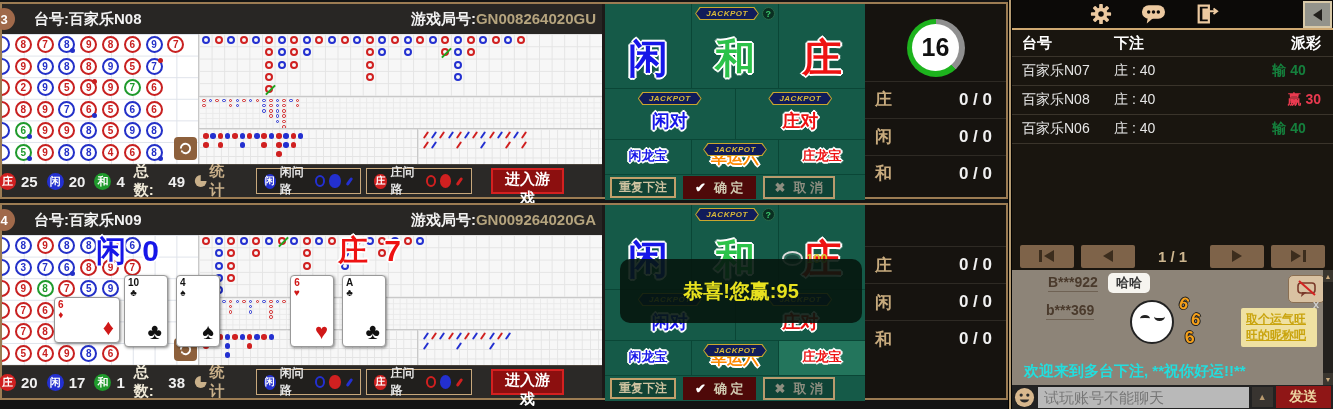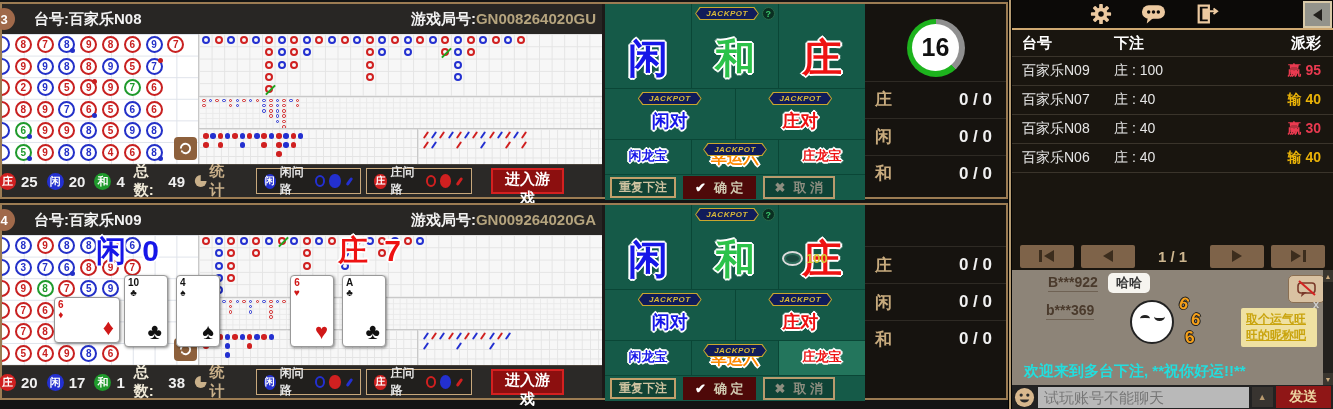--- a/index.html
+++ b/index.html
@@ -131,21 +131,21 @@
   aside{width:321px;background:#19150f;display:flex;flex-direction:column;position:relative;}
   .toolbar{height:30px;background:#0c0a08;border-bottom:2px solid #cfa972;display:flex;align-items:center;gap:29px;padding-left:78px;position:relative;}
   .tbtn{background:none;border:none;cursor:pointer;display:flex;align-items:center;}
   .collapse{position:absolute;right:1px;top:1px;width:29px;height:27px;background:#93938b;border:2px solid #d8c9a8;
             display:flex;align-items:center;justify-content:center;cursor:pointer;}
   .collapse .tri{width:0;height:0;border-top:6px solid transparent;border-bottom:6px solid transparent;border-right:9px solid #22201c;}
   .bt-head{display:flex;height:26px;align-items:center;color:#fff;font-size:15px;font-weight:bold;padding:0 12px 0 10px;}
   .bt-head .h1{width:92px;} .bt-head .h2{flex:1;} .bt-head .h3{width:64px;text-align:right;}
   .srow{display:flex;height:29px;align-items:center;color:#e5e5e5;font-size:14px;padding:0 12px 0 10px;border-top:1px solid #3a342b;}
   .srow .c1{width:92px;} .srow .c2{flex:1;} .srow .c3{width:64px;text-align:right;font-weight:bold;}
-  .srow .c3.win{color:#ea3a50;} .srow .c3.loss{color:#eab308;}
+  .srow .c3.win{color:#ea3a50;} .srow .c3.loss{color:#15803d;text-align:center;}
   .bt-body{border-bottom:1px solid #3a342b;}
   .spacer{flex:1;}
   .pager{height:28px;display:flex;align-items:center;gap:7px;padding:0 8px;}
   .pgbtn{width:54px;height:23px;background:#7e6349;border:none;border-radius:2px;display:flex;align-items:center;justify-content:center;cursor:pointer;}
   .pglabel{flex:1;text-align:center;color:#cdb68f;font-size:15px;font-weight:bold;}
   .chatbox{height:115px;background:#8d8478;position:relative;overflow:hidden;}
   .cuser{position:absolute;color:#4a3a2c;font-size:14px;font-weight:bold;border-bottom:1px solid #6f6254;padding-bottom:1px;}
   .cu1{left:36px;top:4px;} .cu2{left:34px;top:32px;}
   .cbubble{position:absolute;left:96px;top:3px;background:#f6f4ef;border-radius:5px;padding:1px 8px;color:#3a3a3a;font-size:13px;font-weight:bold;}
   .sticker{position:absolute;left:118px;top:24px;width:80px;height:66px;}
@@ -759,20 +759,21 @@
           </div>
         <div class="irow">
             <span class="il">和</span>
             <span class="iv">0 / 0</span>
           </div>
       </div>
       <div class="chip-wrap">
           <div class="chip"></div>
           <span class="chipval">100</span>
         </div>
+      <div class="toast">恭喜!您赢:95</div>
     </div>
   </div>
 
   <div class="vdiv"></div>
 
   <aside>
     <div class="toolbar">
       <button class="tbtn">
         <svg width="22" height="22" viewBox="0 0 24 24">
           <g fill="#ecc9a0">
@@ -806,25 +807,20 @@
         </button>
     </div>
 
     <div class="bt-head">
       <span class="h1">台号</span>
       <span class="h2">下注</span>
       <span class="h3">派彩</span>
     </div>
     <div class="bt-body" id="betrows">
         <div class="srow">
-          <span class="c1">百家乐N09</span>
-          <span class="c2">庄 : 100</span>
-          <span class="c3 win">赢 95</span>
-        </div>
-        <div class="srow">
           <span class="c1">百家乐N07</span>
           <span class="c2">庄 : 40</span>
           <span class="c3 loss">输 40</span>
         </div>
         <div class="srow">
           <span class="c1">百家乐N08</span>
           <span class="c2">庄 : 40</span>
           <span class="c3 win">赢 30</span>
         </div>
         <div class="srow">

